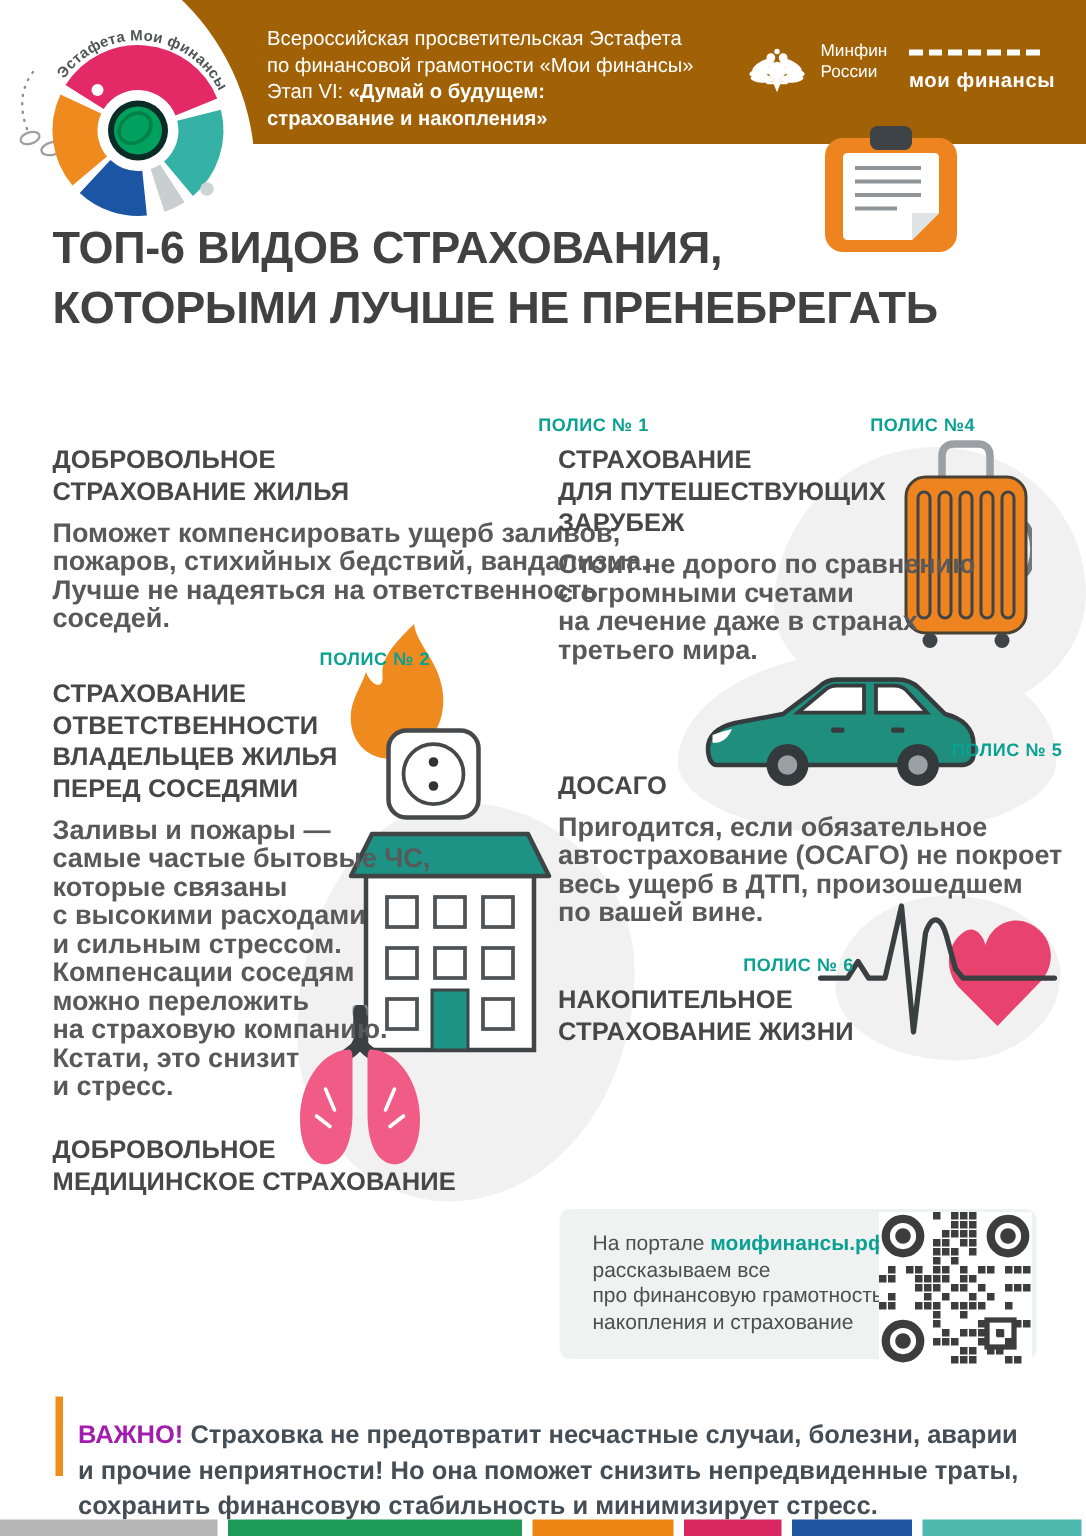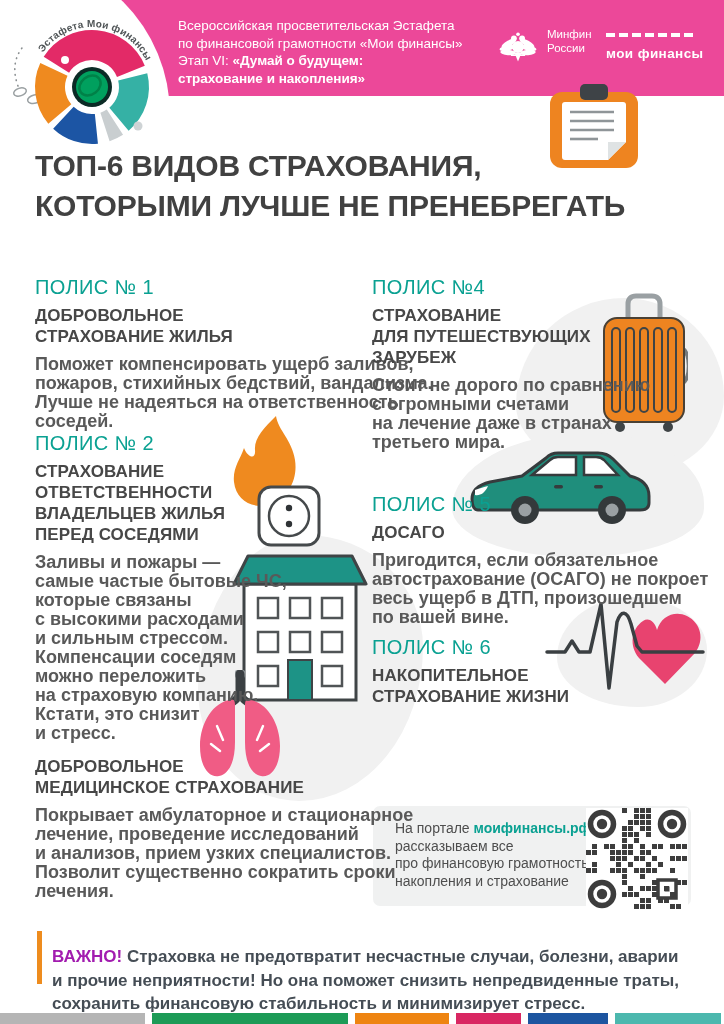--- a/index.html
+++ b/index.html
@@ -1,21 +1,21 @@
 <!DOCTYPE html>
 <html><head>
 <meta charset="utf-8">
 <style>
   html,body{margin:0;padding:0;background:#ffffff;}
   .page{position:relative;width:724px;height:1024px;background:#ffffff;overflow:hidden;
         font-family:"Liberation Sans","DejaVu Sans",sans-serif;}
   .pre{white-space:pre-line;}
 
   
-  .band{position:absolute;left:0;top:0;width:724px;height:96px;background:#ec4899;}
+  .band{position:absolute;left:0;top:0;width:724px;height:96px;background:#a16207;}
   .band-blob{position:absolute;left:-150px;top:-45px;width:320px;height:320px;border-radius:50%;background:#ffffff;}
   .band-text{position:absolute;left:178px;top:17px;color:#ffffff;font-size:13.5px;line-height:17.5px;z-index:3;}
   .band-text .b{font-weight:bold;}
   .minfin{position:absolute;left:498px;top:27px;display:flex;gap:9px;color:#ffffff;z-index:3;}
   .minfin-label{font-size:11.5px;line-height:14px;}
   .mf-logo{position:absolute;left:606px;top:33px;color:#ffffff;z-index:3;}
   .mf-dashes{width:88px;height:4px;background:repeating-linear-gradient(90deg,#ffffff 0 9px,transparent 9px 13px);}
   .mf-label{margin-top:9px;font-weight:bold;font-size:13.5px;letter-spacing:.4px;}
   .logo-svg{position:absolute;left:8px;top:14px;z-index:4;}
 
@@ -29,21 +29,21 @@
   .blob{position:absolute;background:#f1f1f1;z-index:0;}
   .blob-house{left:198px;top:535px;width:225px;height:266px;border-radius:48% 52% 55% 45% / 58% 42% 58% 42%;}
   .blob-suitcase{left:516px;top:298px;width:208px;height:178px;border-radius:52% 48% 45% 55% / 60% 55% 45% 40%;}
   .blob-car{left:452px;top:433px;width:252px;height:124px;border-radius:55% 45% 50% 50% / 62% 58% 40% 40%;}
   .blob-heart{left:557px;top:597px;width:150px;height:110px;border-radius:50% 50% 46% 54% / 55% 48% 52% 45%;}
 
   .ill{position:absolute;z-index:1;}
 
   
   .policy{position:absolute;z-index:2;}
-  .plabel{font-size:20px;font-weight:normal;color:#0aa192;letter-spacing:.4px;margin:0 0 6px 0;}
+  .plabel{font-size:12px;font-weight:bold;color:#0aa192;letter-spacing:.4px;margin:0 0 6px 0;text-align:right;}
   .pheading{font-size:17px;line-height:21px;font-weight:bold;color:#474747;margin:0 0 8px 0;letter-spacing:.1px;}
   .pbody{font-size:18px;line-height:19px;color:#595959;margin:0;font-weight:bold;}
   .p1{left:35px;top:276px;}
   .p2{left:35px;top:432px;}
   .p3{left:35px;top:756px;}
   .p4{left:372px;top:276px;}
   .p5{left:372px;top:493px;}
   .p6{left:372px;top:636px;}
 
   
@@ -228,25 +228,20 @@
 и сильным стрессом.
 Компенсации соседям
 можно переложить
 на страховую компанию.
 Кстати, это снизит
 и стресс.</p>
   </section>
   <section class="policy p3">
     <h2 class="pheading pre">ДОБРОВОЛЬНОЕ
 МЕДИЦИНСКОЕ СТРАХОВАНИЕ</h2>
-    <p class="pbody pre">Покрывает амбулаторное и стационарное
-лечение, проведение исследований
-и анализов, прием узких специалистов.
-Позволит существенно сократить сроки
-лечения.</p>
   </section>
   <section class="policy p4">
     <div class="plabel">ПОЛИС №4</div>
     <h2 class="pheading pre">СТРАХОВАНИЕ
 ДЛЯ ПУТЕШЕСТВУЮЩИХ
 ЗАРУБЕЖ</h2>
     <p class="pbody pre">Стоит не дорого по сравнению
 с огромными счетами
 на лечение даже в странах
 третьего мира.</p>

